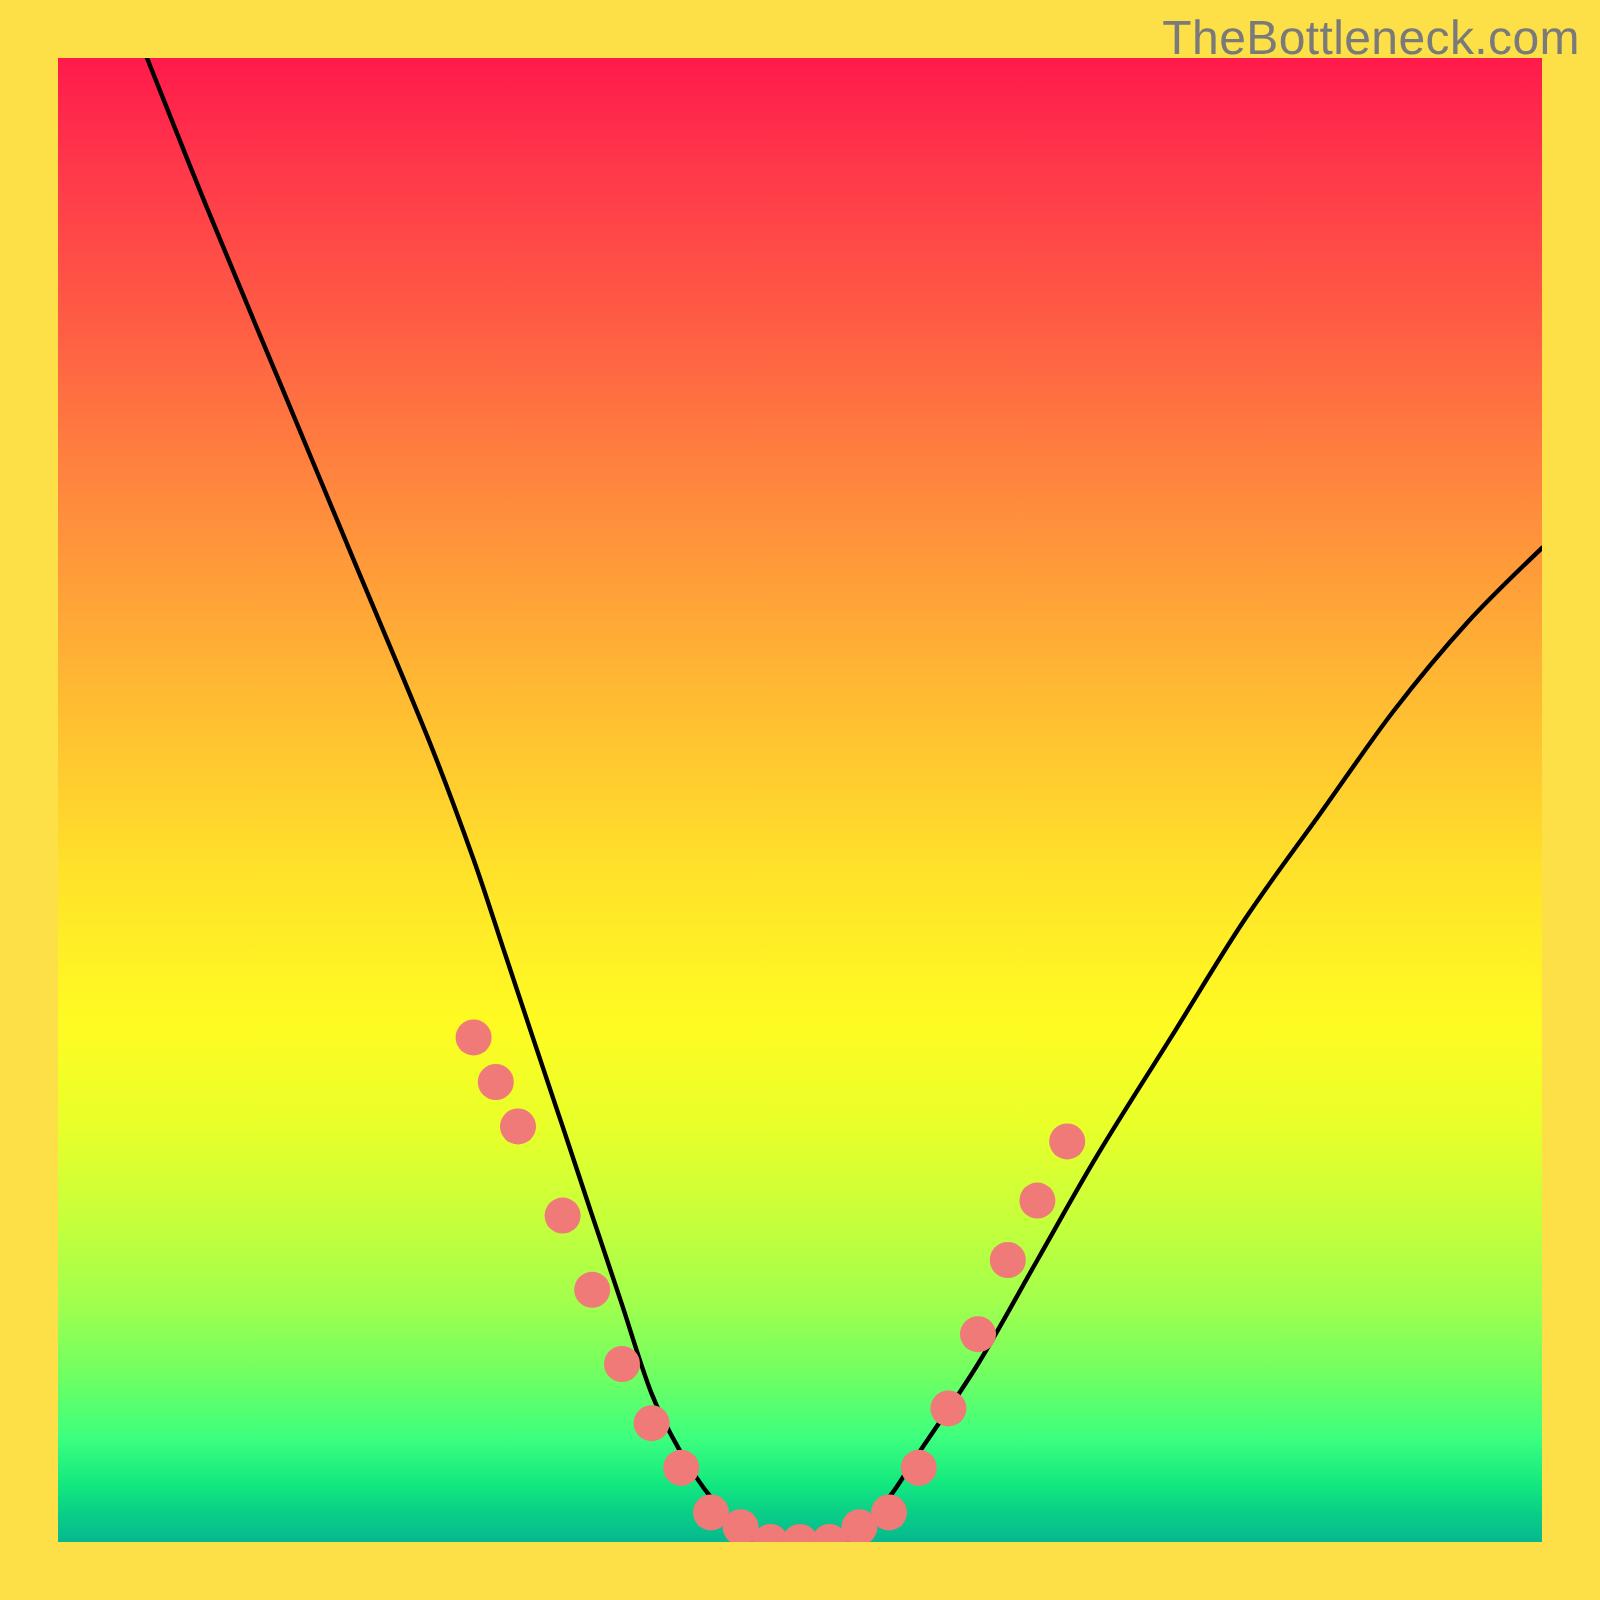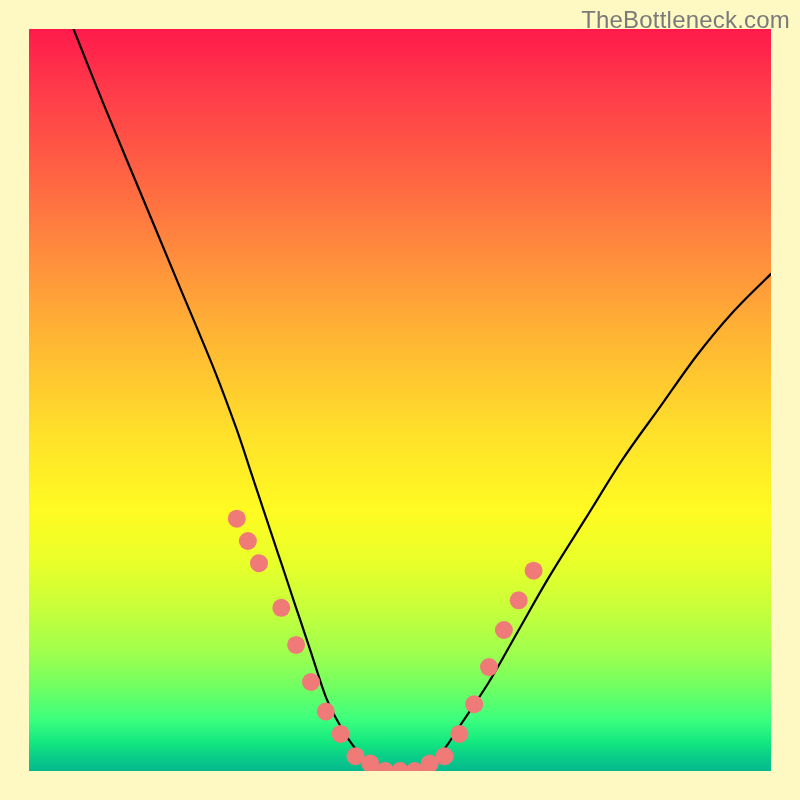--- a/index.html
+++ b/index.html
@@ -8,21 +8,21 @@
     width: 800px;
     height: 800px;
     overflow: hidden;
     font-family: Arial, Helvetica, sans-serif;
     background: #000;
   }
   .frame {
     position: relative;
     width: 800px;
     height: 800px;
-    background: #fef9c3;
+    background: #fde047;
   }
   .plot-area {
     position: absolute;
     left: 29px;
     top: 29px;
     width: 742px;
     height: 742px;
     
     background: linear-gradient(
       to bottom,

